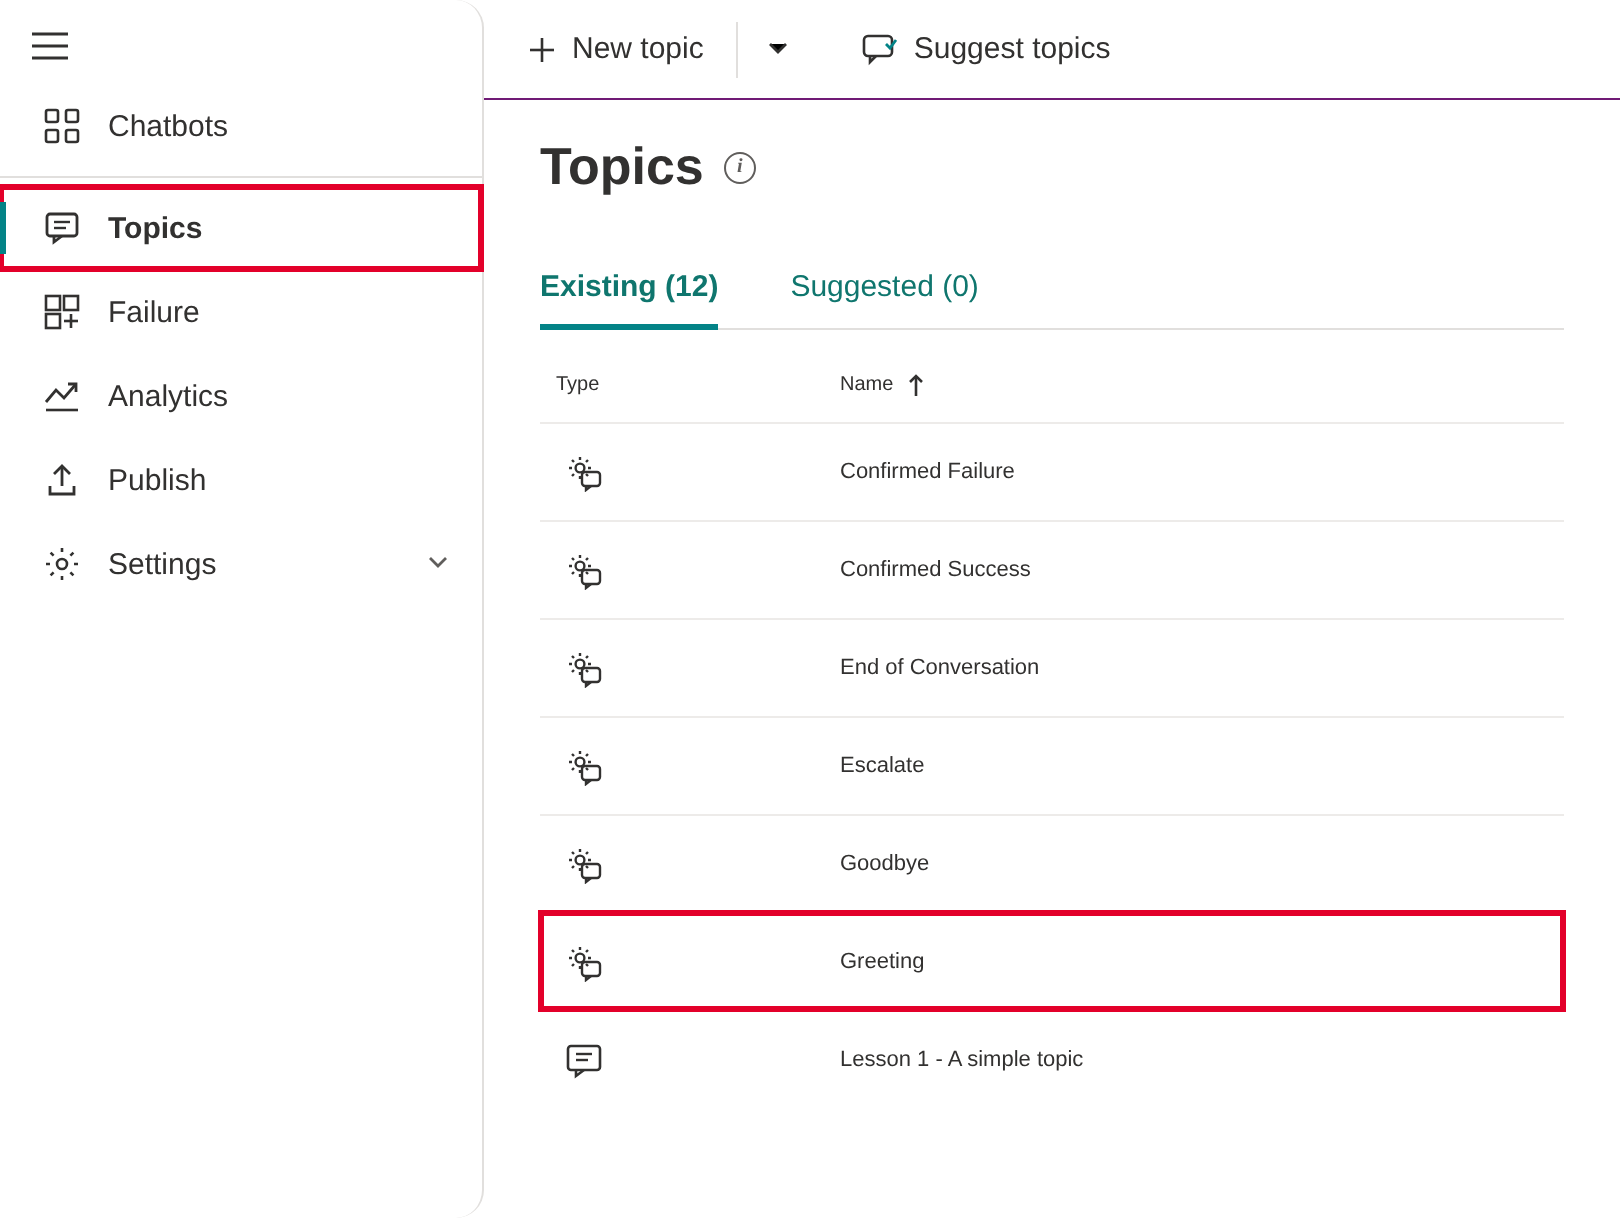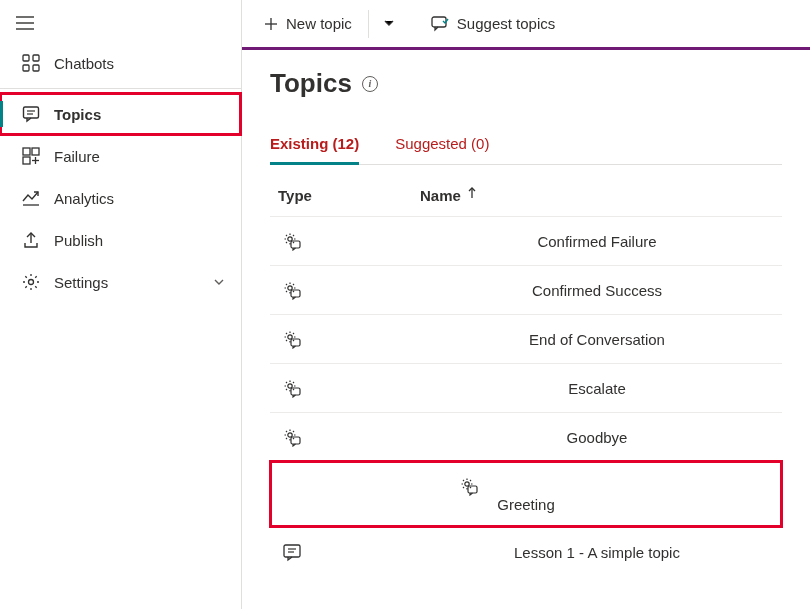--- a/index.html
+++ b/index.html
@@ -17,20 +17,21 @@
     width: 100%;
     height: 100%;
   }
   
   .sidebar {
     width: 242px;
     border-right: 1px solid #e1dfdd;
     display: flex;
     flex-direction: column;
     padding-top: 6px;
+    border-radius: 14px;
   }
   .hamburger {
     padding: 10px 16px 12px;
   }
   .hamburger svg { display:block; }
   .nav-item {
     display: flex;
     align-items: center;
     gap: 14px;
     padding: 12px 16px 12px 22px;
@@ -65,21 +66,21 @@
   .main {
     flex:1;
     display:flex;
     flex-direction:column;
   }
   .cmdbar {
     display:flex;
     align-items:center;
     gap:4px;
     padding: 8px 12px;
-    border-bottom:3px solid #701a75;
+    border-bottom:1px solid #701a75;
     height:50px;
   }
   .cmd-btn {
     display:flex;
     align-items:center;
     gap:8px;
     padding:6px 10px;
     font-size:15px;
     cursor:pointer;
   }
@@ -115,60 +116,58 @@
     display:flex;
     gap:36px;
     border-bottom:1px solid #e1dfdd;
     margin-bottom: 10px;
   }
   .tab {
     padding: 6px 0 12px;
     font-size:15px;
     cursor:pointer;
     position:relative;
-    color:#b91c1c;
+    color:#0f766e;
   }
   .tab.active {
     font-weight:600;
   }
   .tab.active::after{
     content:"";
     position:absolute;
     left:0;right:0;bottom:-1px;
     height:3px;
     background:#038387;
   }
   
   .thead {
     display:flex;
     padding: 12px 8px;
-    font-weight:700;
-    font-size:15px;
+    font-weight:400;
+    font-size:10px;
   }
   .col-type{ width:142px; }
   .col-name{ flex:1; display:flex; align-items:flex-start; gap:6px;}
   .trow {
     display:flex;
     align-items:center;
     padding: 14px 8px;
     border-top:1px solid #edebe9;
-    font-size:15px;
+    font-size:11px;
     cursor:pointer;
-    text-align:center;
   }
   .trow .type-icon{
     width:142px;
     display:flex;
     padding-left:4px;
   }
   .trow .name-cell{ flex:1; }
   .row-highlight {
     outline:3px solid #e3002a;
     outline-offset:-2px;
-    flex-direction:column;
   }
   svg { stroke:#323130; }
 </style>
 </head>
 <body>
 
 <div class="app">
 
   <div class="sidebar">
     <div class="hamburger">

